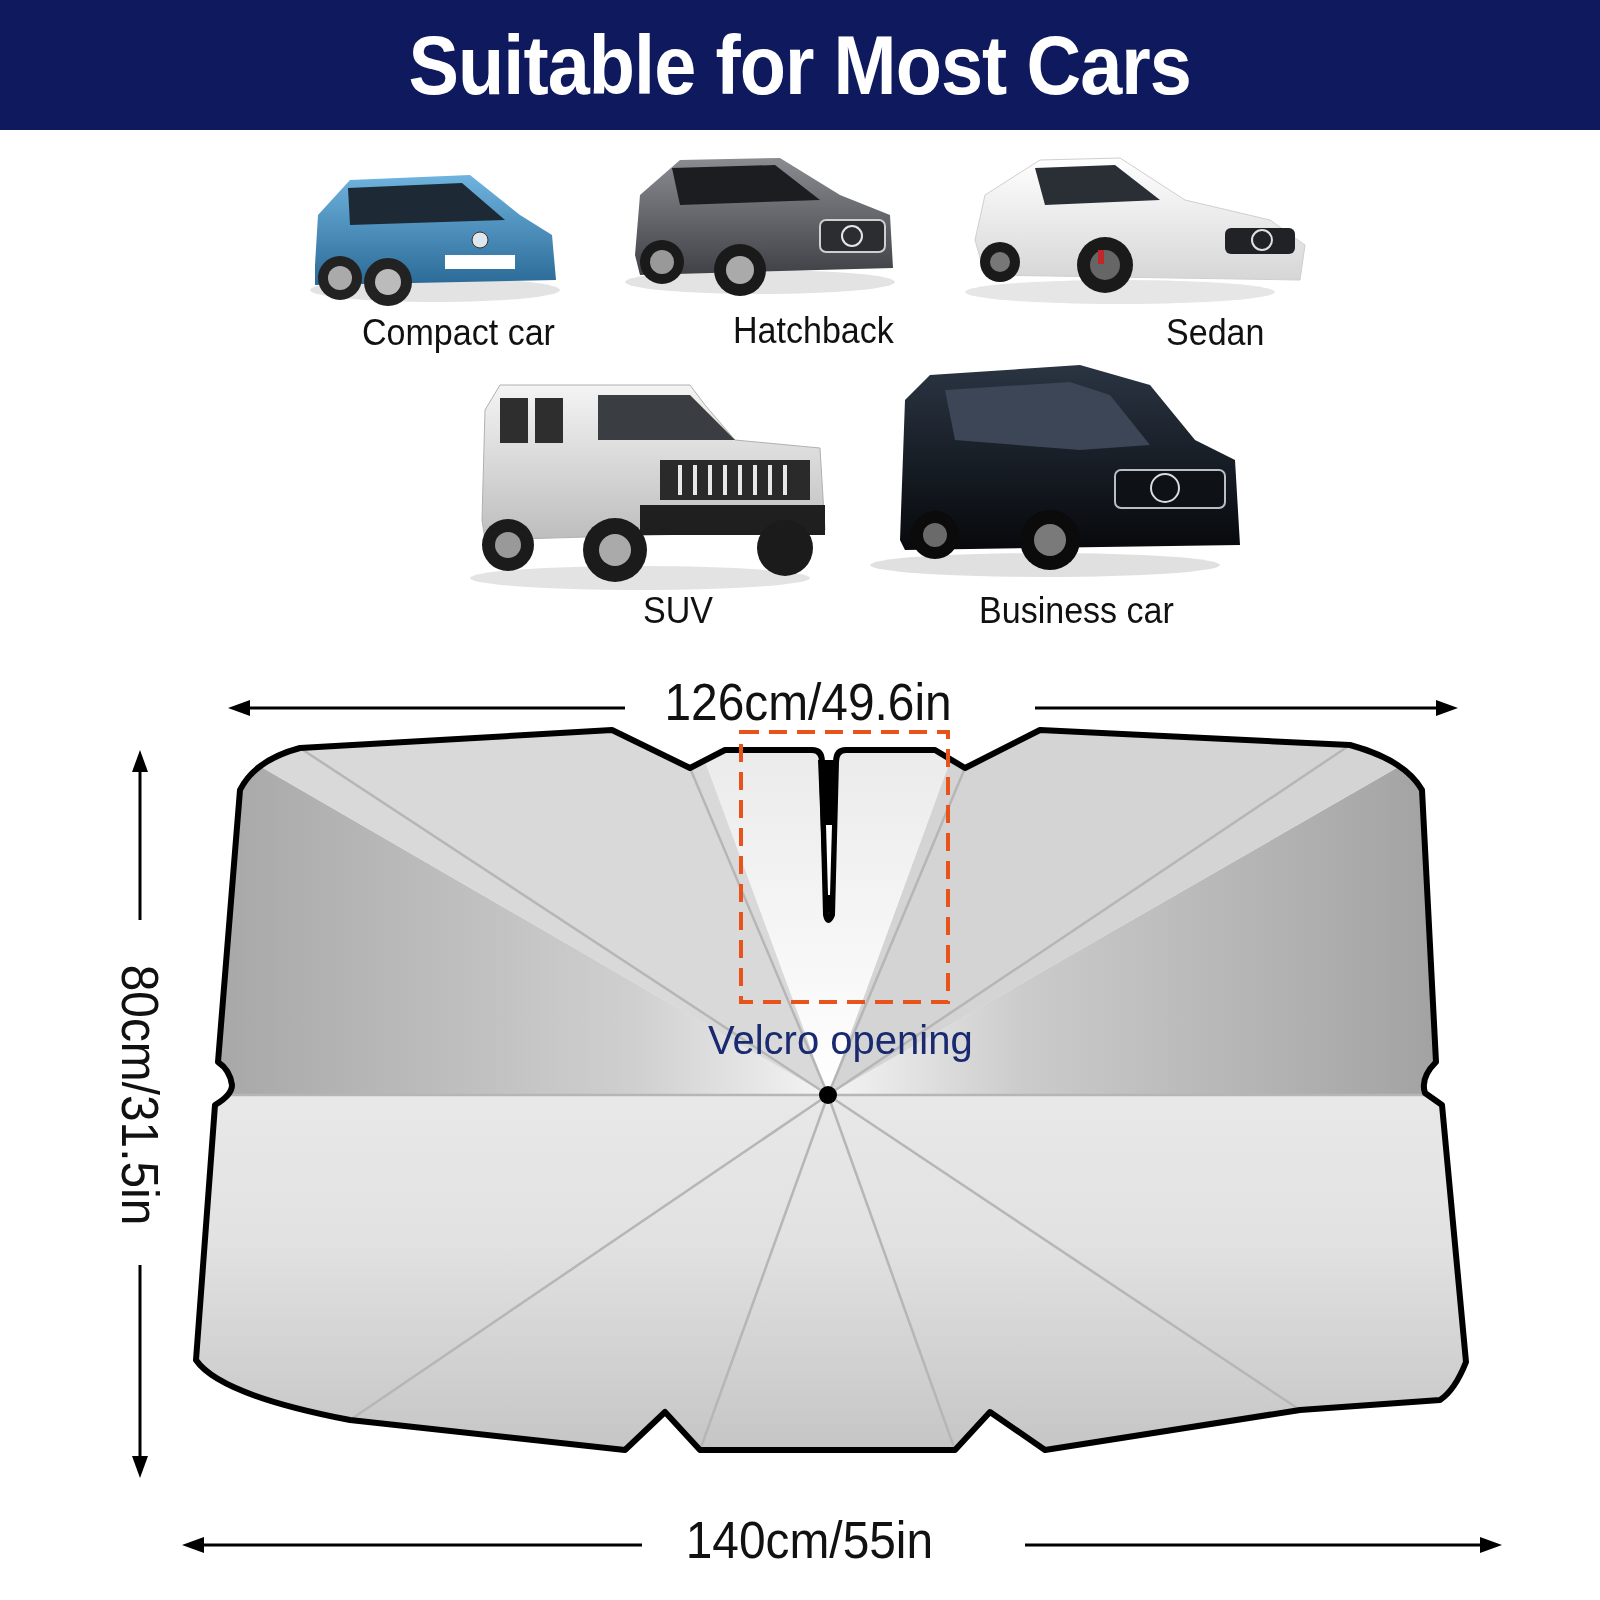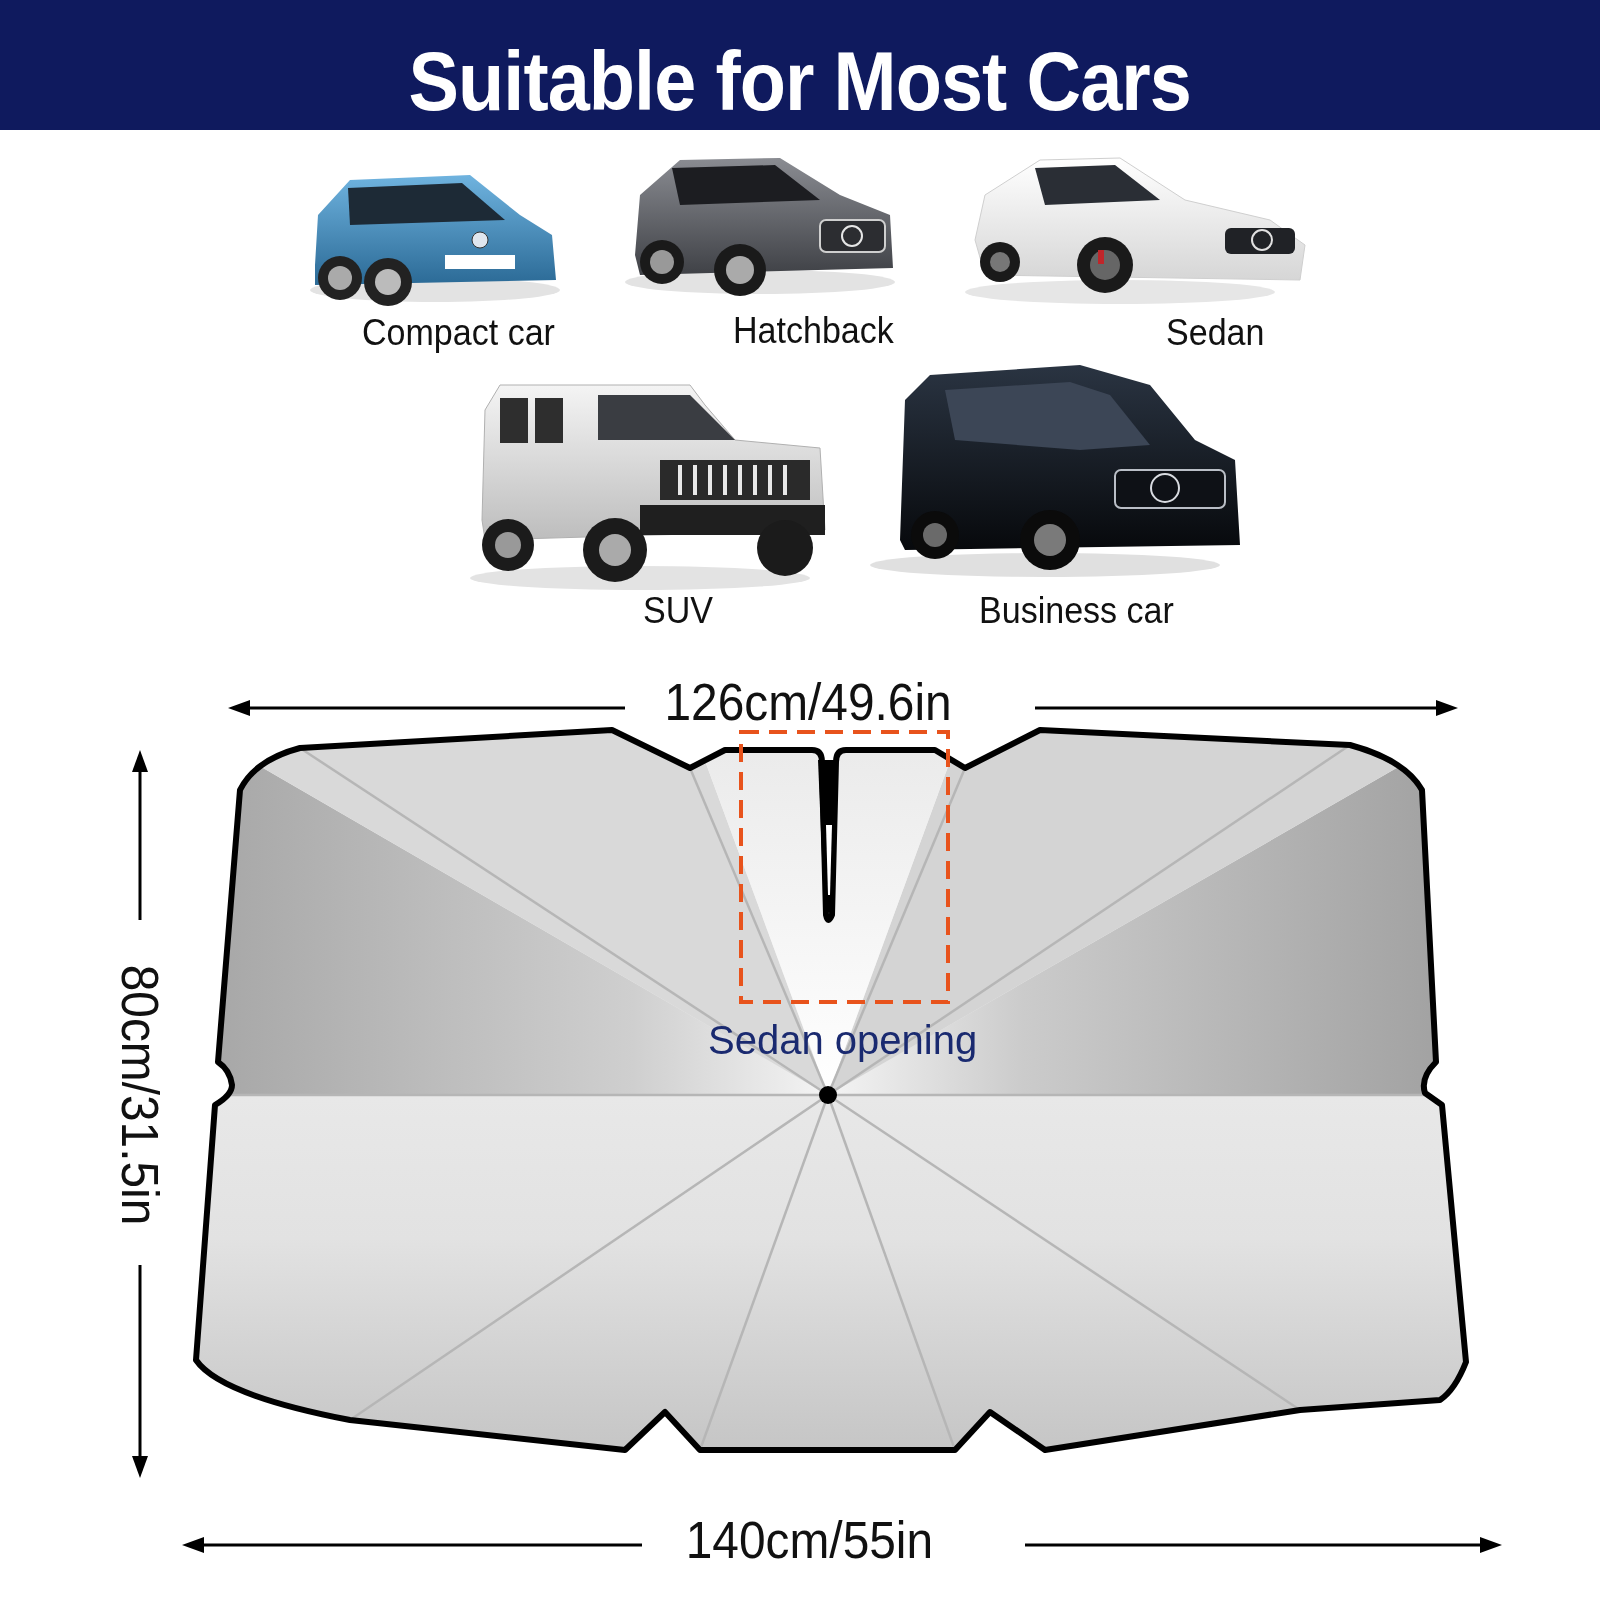--- a/index.html
+++ b/index.html
@@ -1,17 +1,17 @@
 <!DOCTYPE html>
 <html><head>
 <meta charset="utf-8">
 <style>
   html, body { margin: 0; padding: 0; }
   body { width: 1600px; height: 1600px; background: #ffffff; position: relative; overflow: hidden; font-family: "Liberation Sans", "DejaVu Sans", sans-serif; }
-  .header { position: absolute; left: 0; top: 0; width: 1600px; height: 130px; background: #0f1a5e; display: flex; align-items: flex-end; justify-content: center; }
+  .header { position: absolute; left: 0; top: 0; width: 1600px; height: 130px; background: #0f1a5e; display: flex; align-items: center; justify-content: center; }
   .header-title { color: #ffffff; font-size: 84px; font-weight: 700; letter-spacing: -1px; transform: scaleX(0.9); }
   .car-label { position: absolute; font-size: 37px; color: #111; white-space: nowrap; transform: scaleX(0.92); transform-origin: left center; }
   .dim { position: absolute; font-size: 52px; color: #111; white-space: nowrap; transform: scaleX(0.92); }
   .dim-v { position: absolute; font-size: 52px; color: #111; white-space: nowrap; transform-origin: center center; }
   .velcro-label { position: absolute; font-size: 40px; color: #1a2a70; white-space: nowrap; }
   svg { position: absolute; left: 0; top: 0; }
 </style>
 </head>
 <body>
 
@@ -199,13 +199,13 @@
     <line x1="140" y1="765" x2="140" y2="920"></line>
     <line x1="140" y1="1265" x2="140" y2="1465"></line>
     <polygon points="140,750 132,772 148,772" stroke="none"></polygon>
     <polygon points="140,1478 132,1456 148,1456" stroke="none"></polygon>
   </g>
 </svg>
 
 <div class="dim" style="left:652px; top:672px;">126cm/49.6in</div>
 <div class="dim" style="left:675px; top:1510px;">140cm/55in</div>
 <div class="dim-v" style="left:-5px; top:1065px; width:290px; text-align:center; transform: rotate(90deg) scaleX(0.92);">80cm/31.5in</div>
-<div class="velcro-label" style="left:708px; top:1018px;">Sedan opening</div>
+<div class="velcro-label" style="left:708px; top:1018px;">Velcro opening</div>
 
 </body></html>

